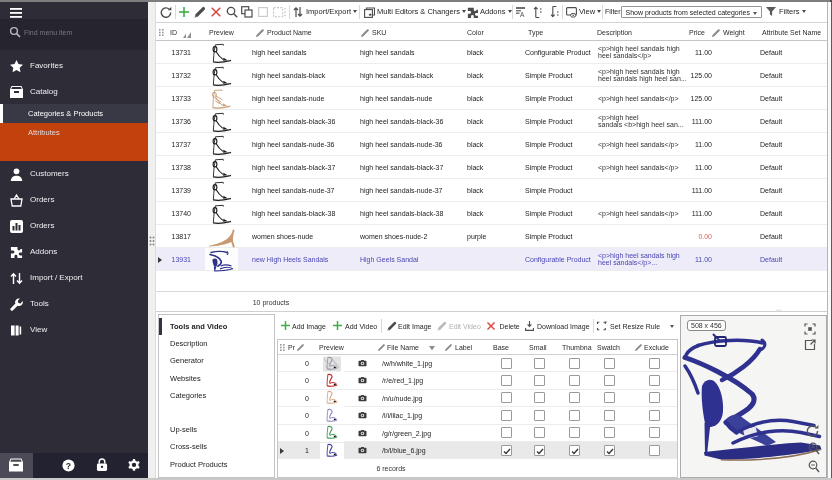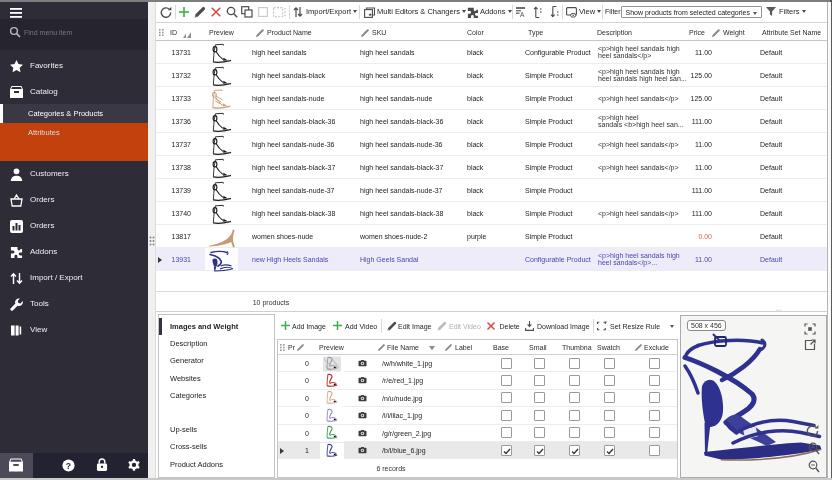--- a/index.html
+++ b/index.html
@@ -509,42 +509,42 @@
       </div>
     <div id="status1">
         <div class="a" style="left:115px;top:7px;transform:translateX(-50%)">10 products</div>
       </div>
     <div class="a" style="left:0;top:309px;width:671px;height:1px;background:#d0d0d0"></div>
     <div class="a" style="left:620px;top:306.5px;width:12px;height:3px;color:#777;font-size:6px;line-height:3px">⋯</div>
 
     <div id="tabs">
       <div class="tab" style="top:3px;font-weight:bold">
           <span class="a" style="left:0;top:0;width:3px;height:17px;background:#34333e"></span>
-          <span class="lbl">Images and Weight</span>
+          <span class="lbl">Tools and Video</span>
         </div>
       <div class="tab" style="top:20.2px">
           <span class="lbl">Description</span>
         </div>
       <div class="tab" style="top:37.4px">
           <span class="lbl">Generator</span>
         </div>
       <div class="tab" style="top:54.6px">
           <span class="lbl">Websites</span>
         </div>
       <div class="tab" style="top:71.8px">
           <span class="lbl">Categories</span>
         </div>
       <div class="tab" style="top:106.2px">
           <span class="lbl">Up-sells</span>
         </div>
       <div class="tab" style="top:123.4px">
           <span class="lbl">Cross-sells</span>
         </div>
       <div class="tab" style="top:140.6px">
-          <span class="lbl">Product Addons</span>
+          <span class="lbl">Product Products</span>
         </div>
     </div>
 
     <div id="btb">
       <svg class="a" style="left:4px;top:6px" width="9" height="9" viewBox="0 0 9 9">
           <g stroke="#3fae49" stroke-width="1.5">
             <line x1="4.5" y1="0" x2="4.5" y2="9"></line>
             <line x1="0" y1="4.5" x2="9" y2="4.5"></line>
           </g>
         </svg>

